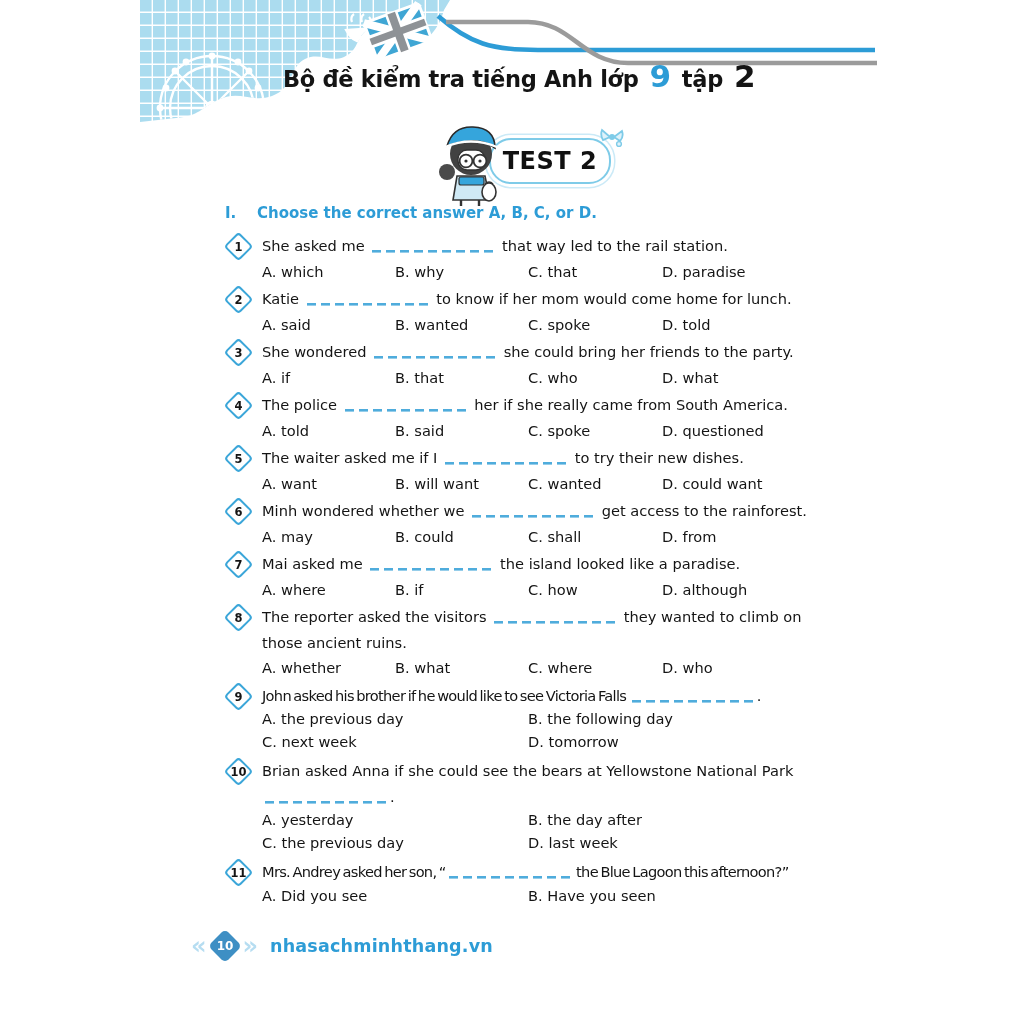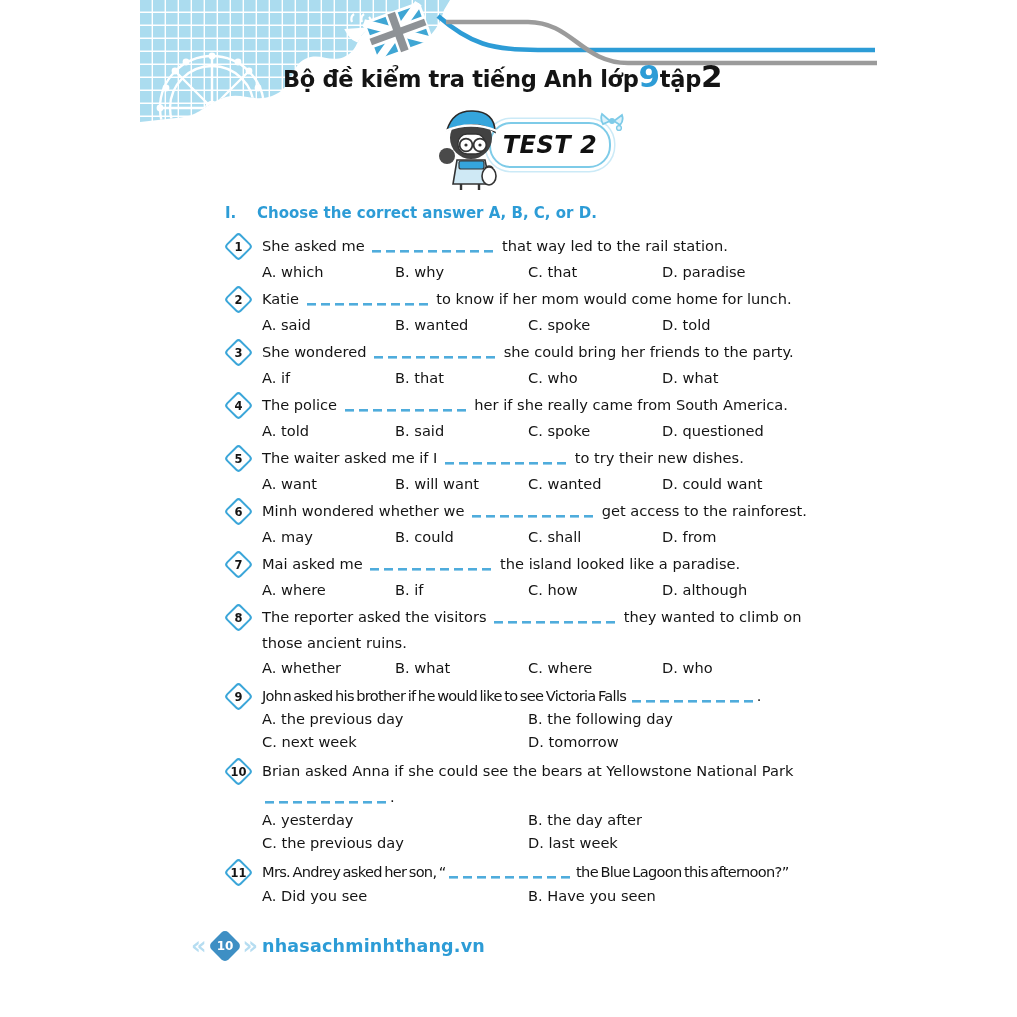--- a/index.html
+++ b/index.html
@@ -3,26 +3,26 @@
 <meta charset="utf-8">
 <style>
   html,body{margin:0;padding:0;background:#fff;}
   .page{position:relative;width:1017px;height:1017px;background:#fff;overflow:hidden;
         font-family:"DejaVu Sans",sans-serif;color:#141414;}
 
   
   .header-patch{position:absolute;left:140px;top:0;}
   .header-curves{position:absolute;left:430px;top:0;}
   .book-title{position:absolute;left:283px;top:58px;margin:0;font-size:22.5px;font-weight:bold;
-              letter-spacing:-0.3px;white-space:nowrap;color:#141414;display:flex;align-items:baseline;gap:0;}
+              letter-spacing:-0.3px;white-space:nowrap;color:#141414;display:flex;align-items:baseline;gap:11px;}
   .book-title .grade{color:#2D9CD6;font-size:31px;font-weight:bold;}
   .book-title .vol{font-size:31px;font-weight:bold;}
 
   
-  .test-badge{position:absolute;left:433px;top:102px;width:200px;height:90px;font-style:italic;}
+  .test-badge{position:absolute;left:433px;top:118px;width:200px;height:90px;}
   .mascot{position:absolute;left:0;top:2px;z-index:2;}
   .pill{position:absolute;left:56px;top:20px;width:118px;height:42px;background:#fff;
         border:2px solid #7ECBE8;border-radius:22px;
         box-shadow:0 0 0 3px #fff,0 0 0 4.5px #CBEAF7;
         display:flex;align-items:center;justify-content:center;z-index:1;}
   .pill-label{font-size:24px;font-weight:900;letter-spacing:0.5px;color:#111;}
   .bow{position:absolute;left:166px;top:8px;z-index:3;}
 
   
   .qarea{position:absolute;left:225px;top:204px;width:598px;}
@@ -45,21 +45,21 @@
   .question:nth-of-type(9) .qtext{letter-spacing:-0.7px;word-spacing:-1.5px;}
   .question:nth-of-type(11) .qtext{letter-spacing:-0.7px;word-spacing:-1.5px;}
 
   
   .page-footer{position:absolute;left:191px;top:934px;display:flex;align-items:center;gap:4px;}
   .chev{color:#B6DDF1;font-size:24px;font-weight:bold;line-height:1;}
   .fdiamond{width:24px;height:24px;background:#3E8FC4;border-radius:5px;transform:rotate(45deg);
             position:relative;margin:0 2px;}
   .fdiamond span{position:absolute;left:50%;top:50%;transform:translate(-50%,-50%) rotate(-45deg);
                  color:#fff;font-size:12px;font-weight:bold;}
-  .site{font-size:17.5px;font-weight:bold;color:#2D9CD6;letter-spacing:0.2px;}
+  .site{margin-left:8px;font-size:17.5px;font-weight:bold;color:#2D9CD6;letter-spacing:0.2px;}
 </style>
 </head>
 <body>
 
 <div class="page">
 
   <svg class="header-patch" width="312" height="124" viewBox="0 0 312 124">
     <defs>
       <pattern id="grid" width="13" height="13" patternUnits="userSpaceOnUse">
         <rect width="13" height="13" fill="#ABDCEF"></rect>

